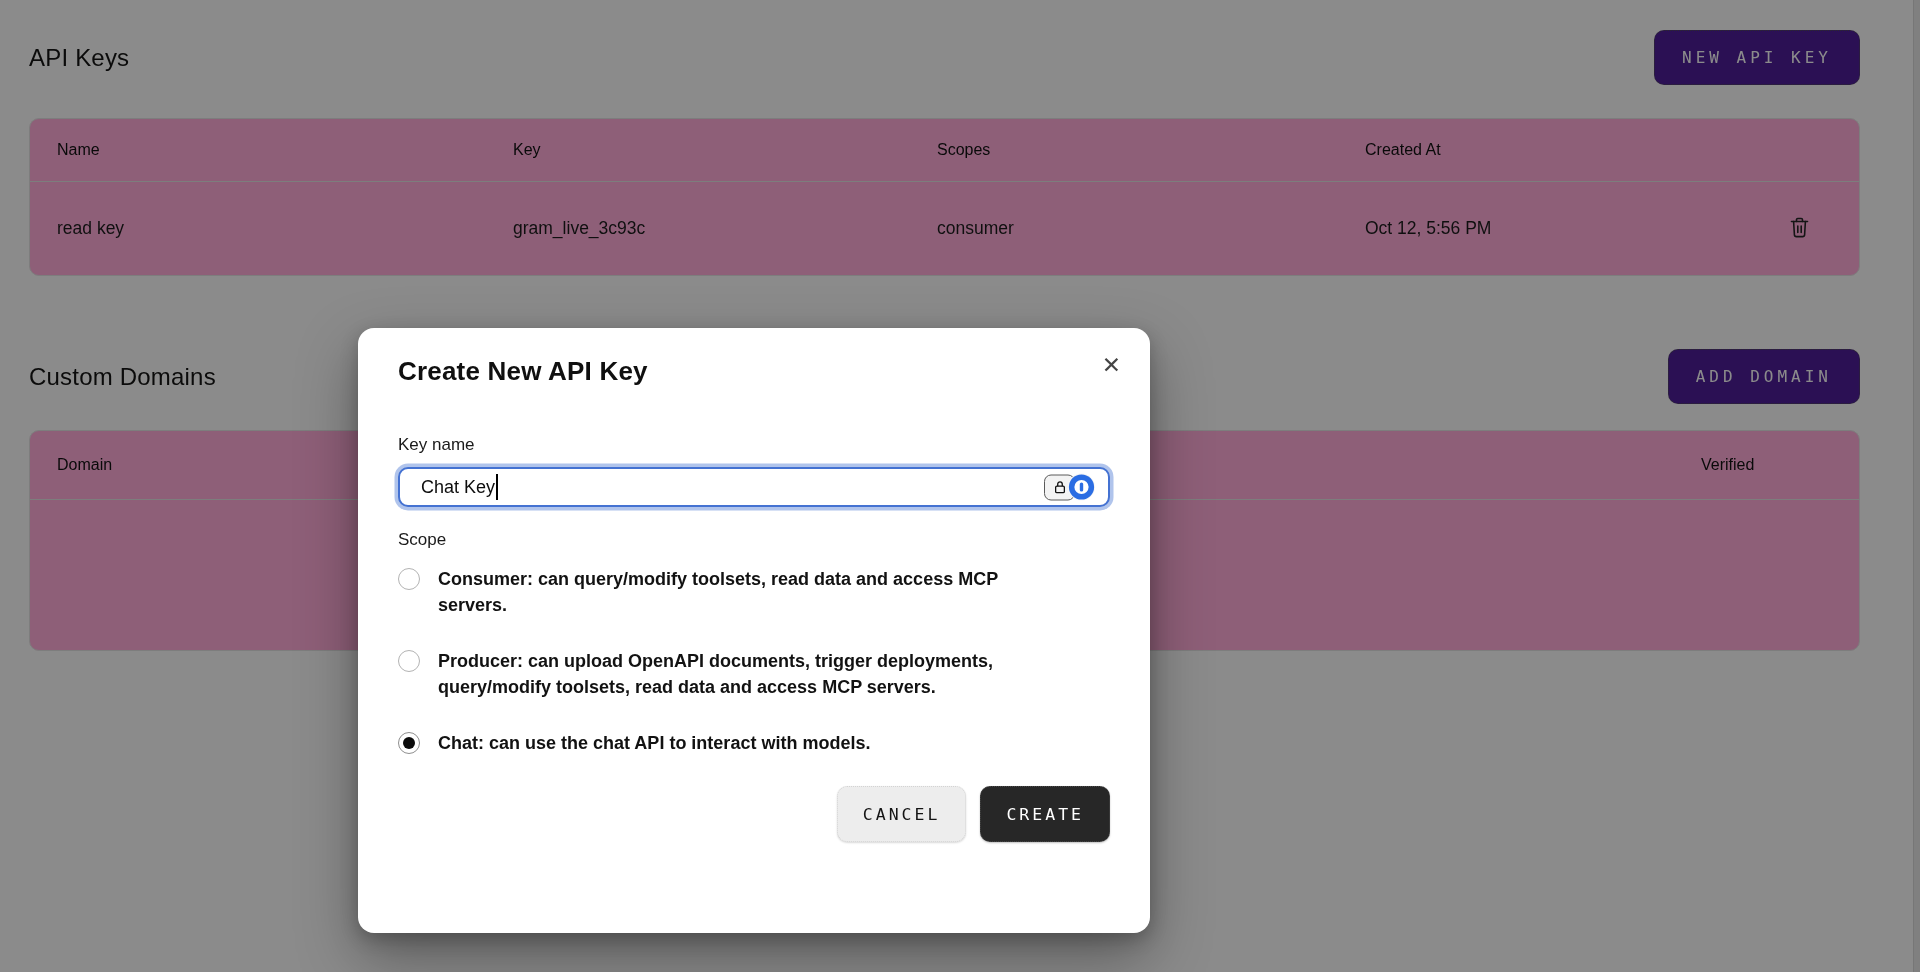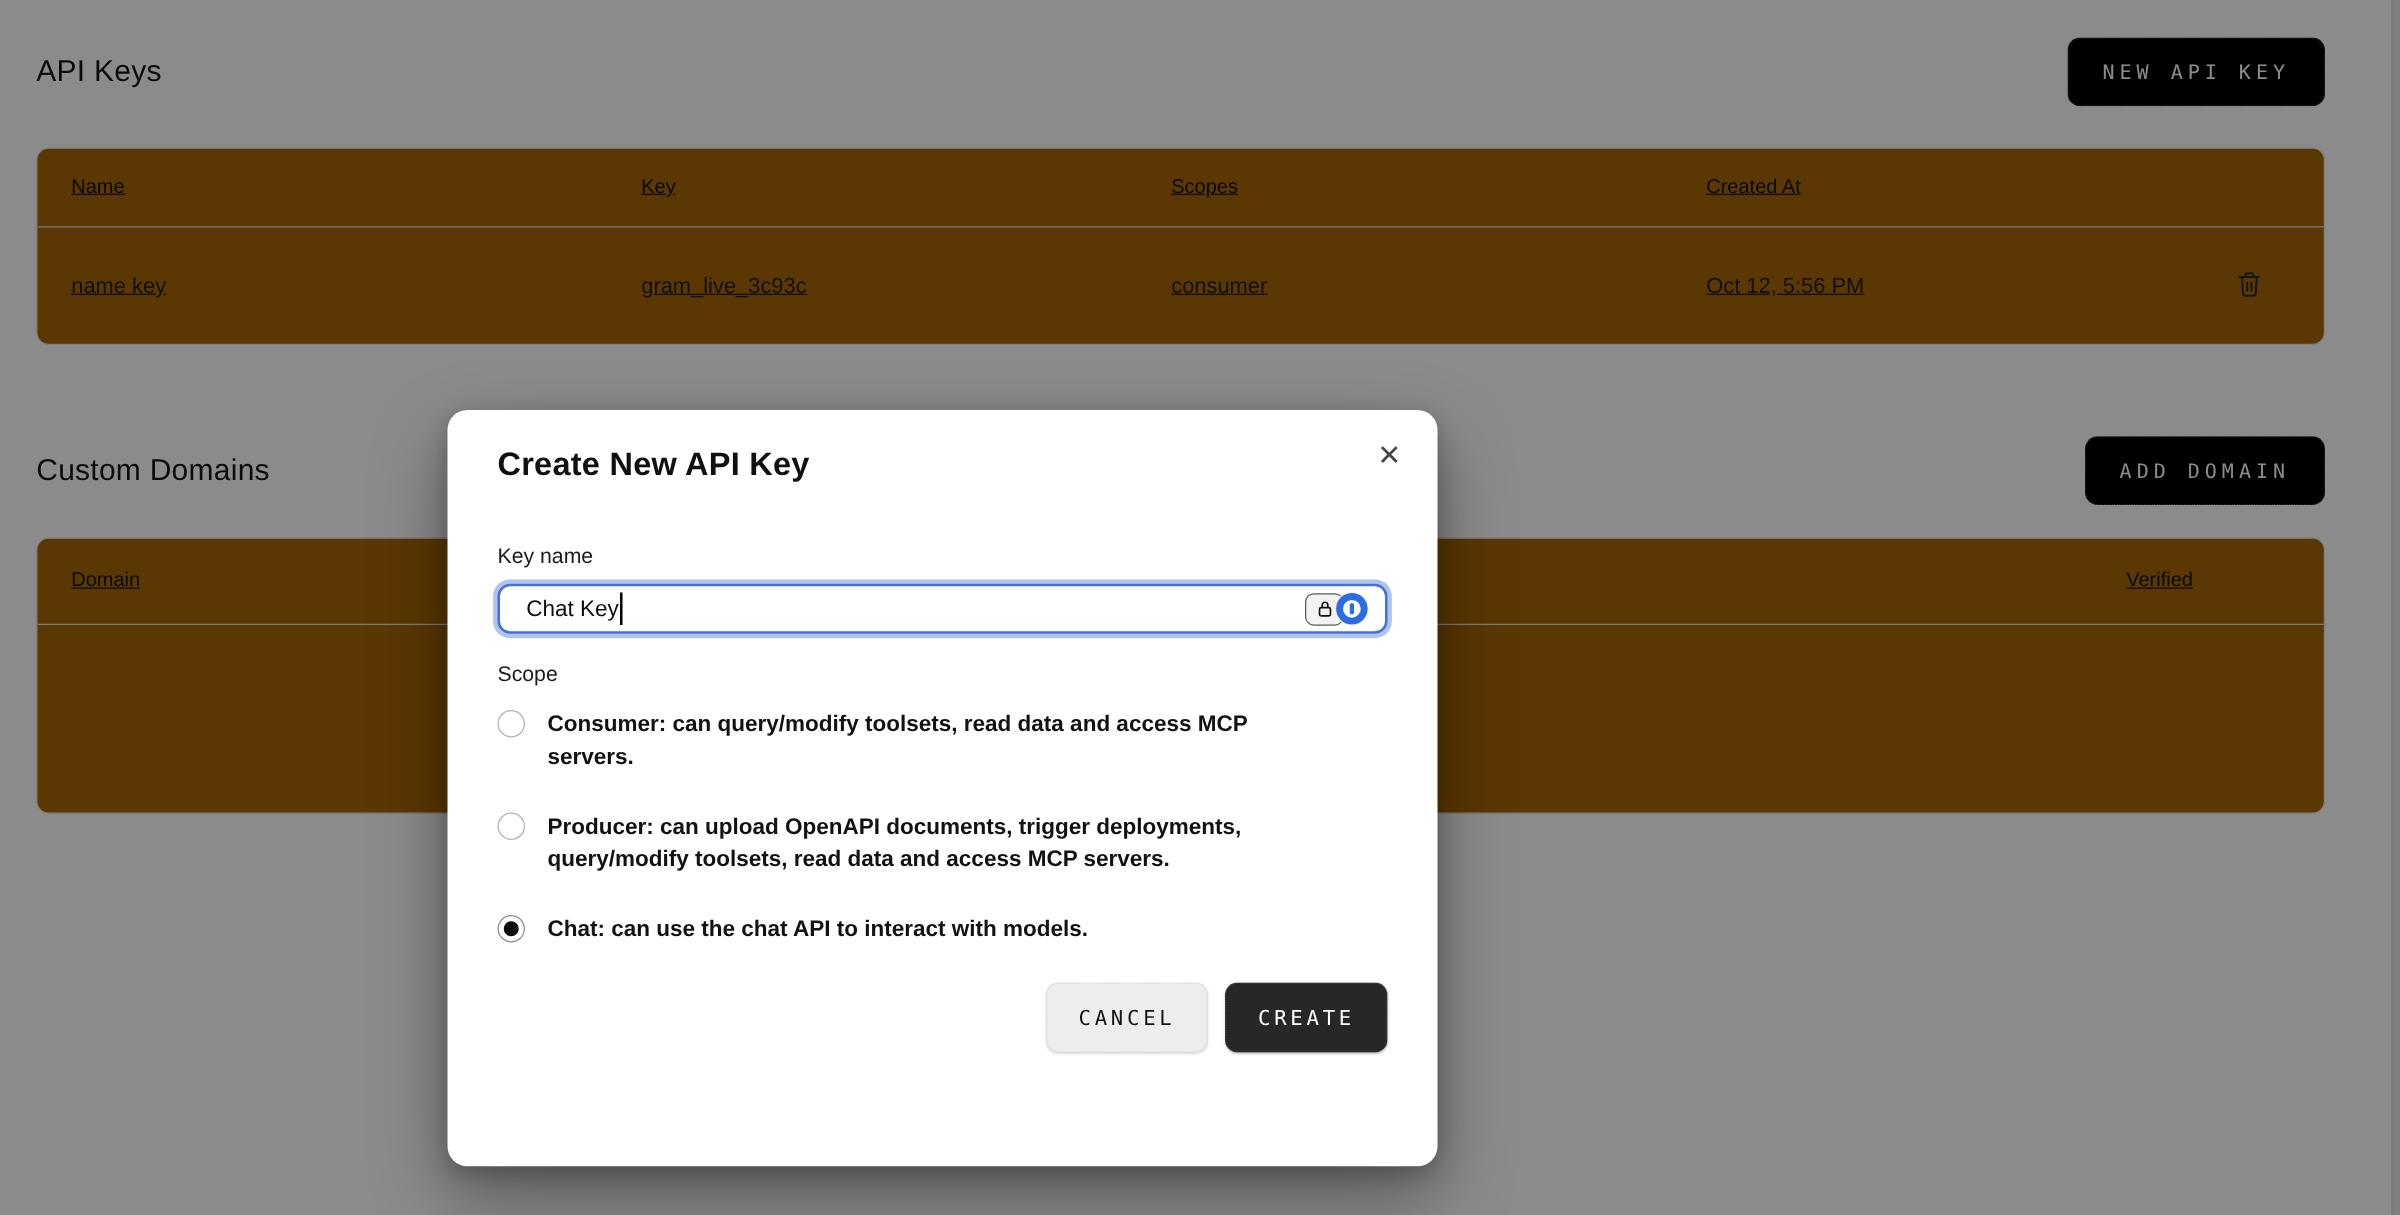--- a/index.html
+++ b/index.html
@@ -15,28 +15,27 @@
   .head-row.first { margin-top:30px; }
   .head-row.second { margin-top:73px; }
   .section-title { font-size:24px; font-weight:400; letter-spacing:.2px; color:#141414; }
 
   .btn-mono {
     font-family:"DejaVu Sans Mono","Liberation Mono",monospace;
     display:flex; align-items:center; justify-content:center;
     border-radius:10px; cursor:pointer; box-sizing:border-box; user-select:none;
   }
   .btn-dark {
-    background:#000000; color:#f5f5f5; height:55px; padding:0 27px;
+    background:#4c1d95; color:#f5f5f5; height:55px; padding:0 27px;
     font-size:16px; letter-spacing:4px; border:1px dotted #4d4d4d;
   }
 
   .card {
-    background:#a16207; border:1px solid #dcdcdc; border-radius:10px;
+    background:#f9a8d4; border:1px solid #dcdcdc; border-radius:10px;
     overflow:hidden;
-    text-decoration:underline;
   }
   .card.api-keys { margin-top:33px; }
   .card.domains { margin-top:26px; }
 
   .trow { display:grid; align-items:center; }
   .trow.api { grid-template-columns:456px 424px 428px 1fr 120px; }
   .trow.dom { grid-template-columns:1fr 185px; }
   .trow > div { padding-left:27px; }
   .thead { height:62px; font-size:16px; font-weight:500; color:#111; border-bottom:1px solid #dcdcdc; }
   .thead.dom-h { height:68px; }
@@ -116,21 +115,21 @@
 
   <div class="card api-keys">
     <div class="trow api thead">
       <div>Name</div>
       <div>Key</div>
       <div>Scopes</div>
       <div>Created At</div>
       <div></div>
     </div>
     <div class="trow api tdata">
-      <div>name key</div>
+      <div>read key</div>
       <div>gram_live_3c93c</div>
       <div>consumer</div>
       <div>Oct 12, 5:56 PM</div>
       <div class="cell-action">
         <button class="icon-btn">
           <span>
             <svg width="21" height="23" viewBox="0 0 21 23" fill="none" stroke="#262626" stroke-width="1.6" stroke-linecap="round" stroke-linejoin="round">
               <path d="M2.5 5.5h16"></path>
               <path d="M7.5 5.5V3.8a1.3 1.3 0 0 1 1.3-1.3h3.4a1.3 1.3 0 0 1 1.3 1.3v1.7"></path>
               <path d="M4.6 5.5l.8 13.2a2 2 0 0 0 2 1.9h6.2a2 2 0 0 0 2-1.9l.8-13.2"></path>

